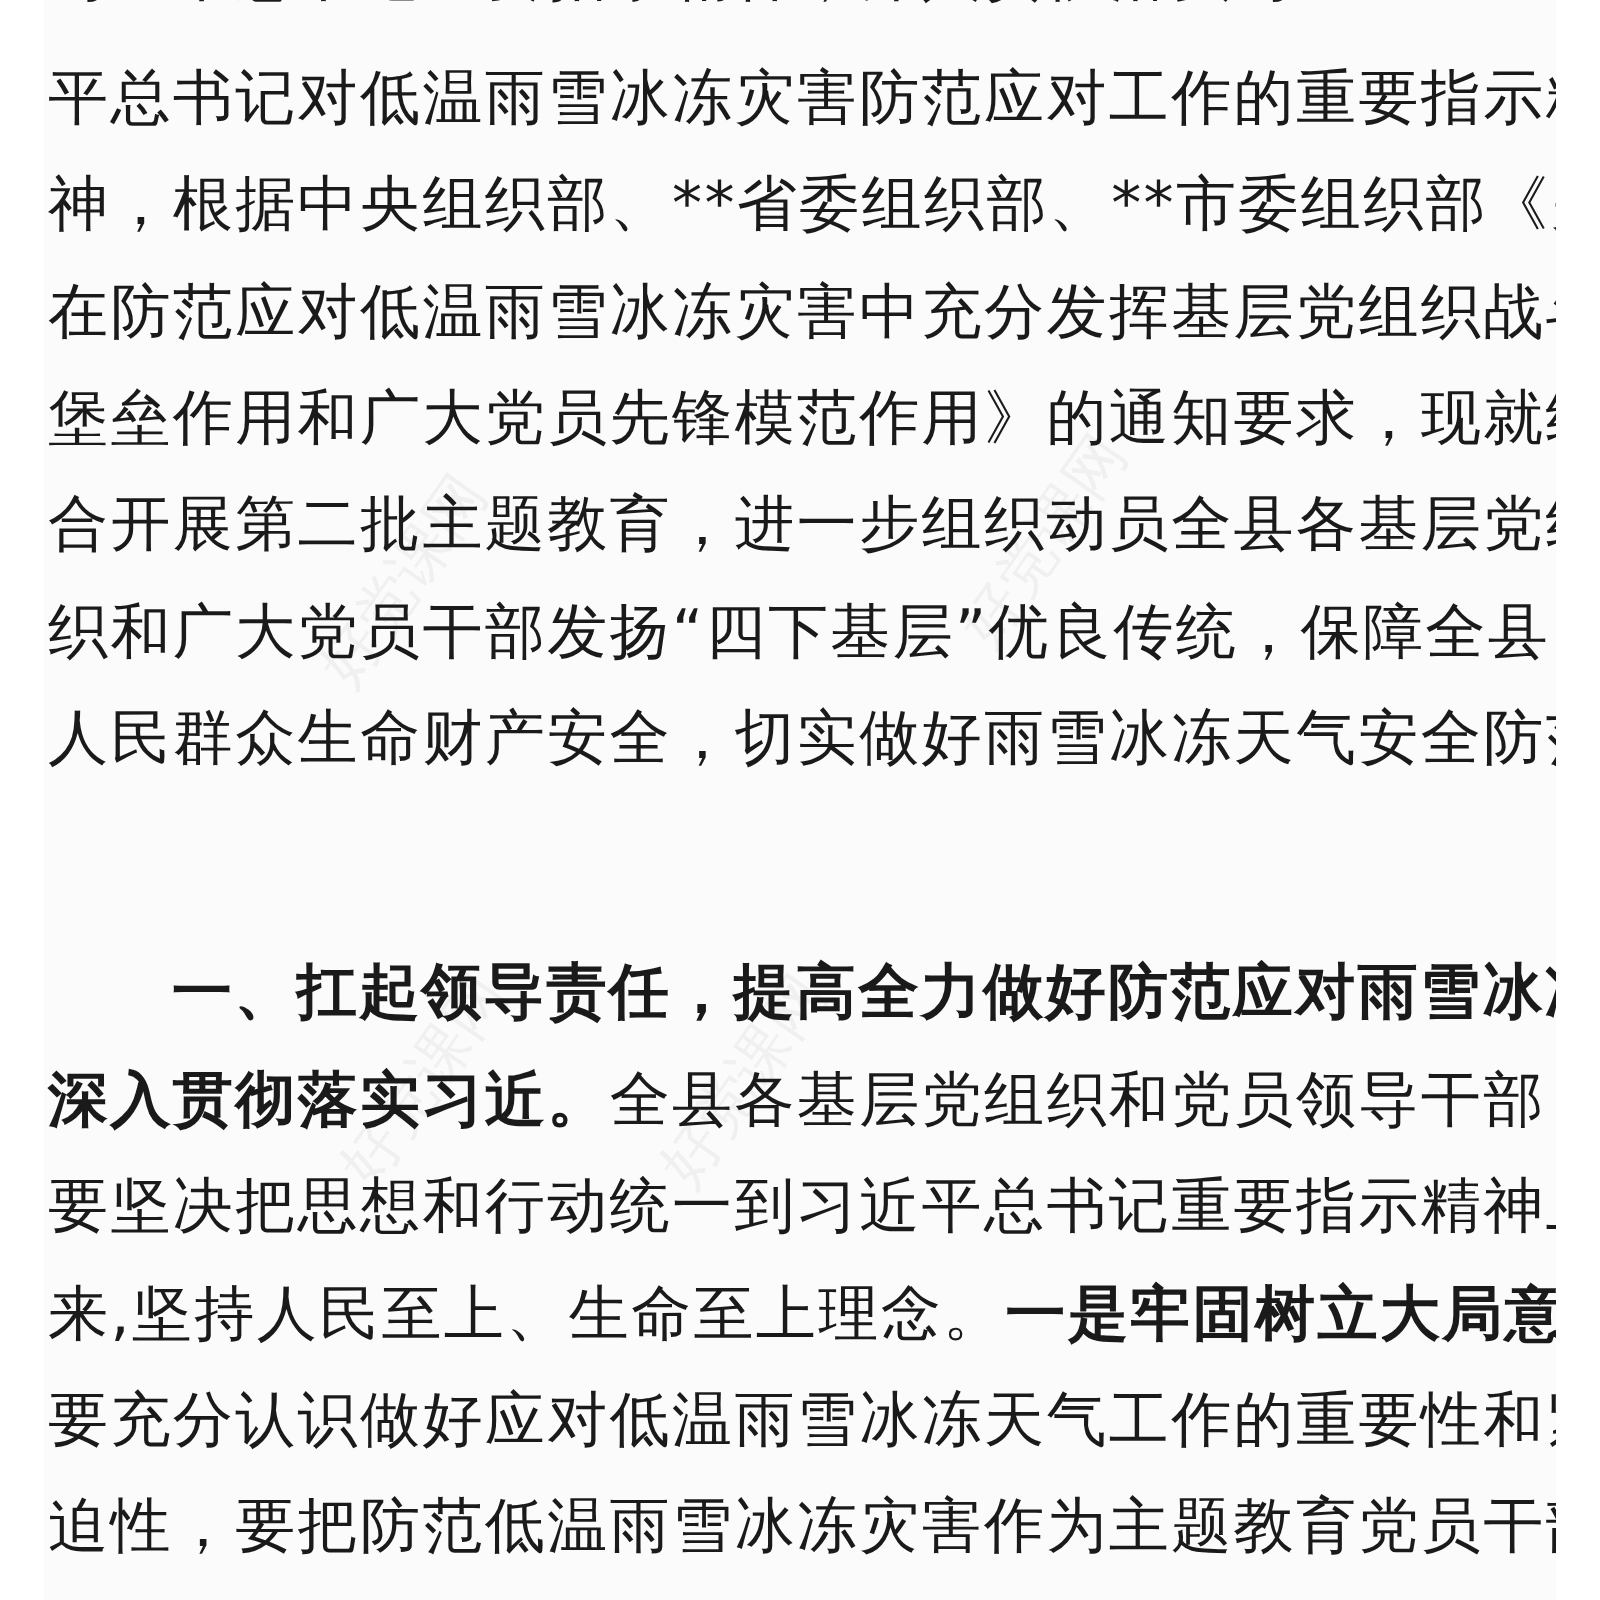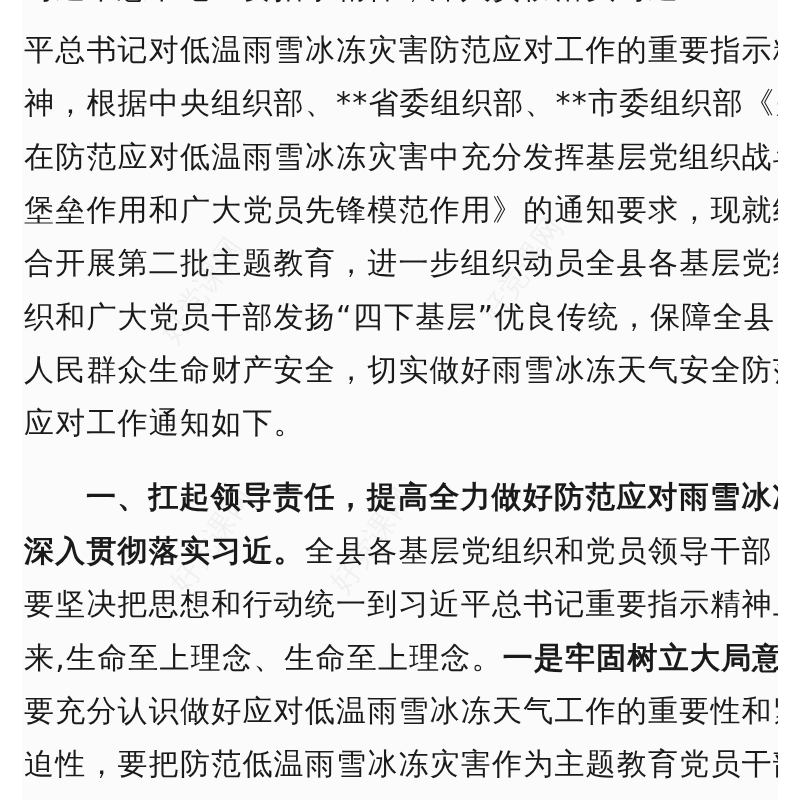--- a/index.html
+++ b/index.html
@@ -66,27 +66,26 @@
 
   <div class="partial-top">习近平总书记重要指示精神，深入贯彻落实习近</div>
 
   <div class="line" style="top:30px;">平总书记对低温雨雪冰冻灾害防范应对工作的重要指示精</div>
   <div class="line" style="top:83px;">神，根据中央组织部、**省委组织部、**市委组织部《关于</div>
   <div class="line" style="top:137px;">在防范应对低温雨雪冰冻灾害中充分发挥基层党组织战斗</div>
   <div class="line" style="top:190px;">堡垒作用和广大党员先锋模范作用》的通知要求，现就结</div>
   <div class="line" style="top:243px;">合开展第二批主题教育，进一步组织动员全县各基层党组</div>
   <div class="line" style="top:297px;">织和广大党员干部发扬“四下基层”优良传统，保障全县</div>
   <div class="line" style="top:350px;">人民群众生命财产安全，切实做好雨雪冰冻天气安全防范</div>
-  <div class="line" style="top:403px;">应对工作通知如下。</div>
 
   <div class="line bold indent" style="top:477px;">一、扛起领导责任，提高全力做好防范应对雨雪冰冻</div>
 
   <div class="line" style="top:531px;">
     <span class="bold">深入贯彻落实习近。</span><span>全县各基层党组织和党员领导干部，</span>
   </div>
   <div class="line" style="top:584px;">要坚决把思想和行动统一到习近平总书记重要指示精神上</div>
   <div class="line" style="top:638px;">
-    <span>来,生命至上理念、生命至上理念。</span><span class="bold">一是牢固树立大局意识。</span>
+    <span>来,坚持人民至上、生命至上理念。</span><span class="bold">一是牢固树立大局意识。</span>
   </div>
   <div class="line" style="top:691px;">要充分认识做好应对低温雨雪冰冻天气工作的重要性和紧</div>
   <div class="line" style="top:744px;">迫性，要把防范低温雨雪冰冻灾害作为主题教育党员干部</div>
 
 </div>
 
 </body></html>

